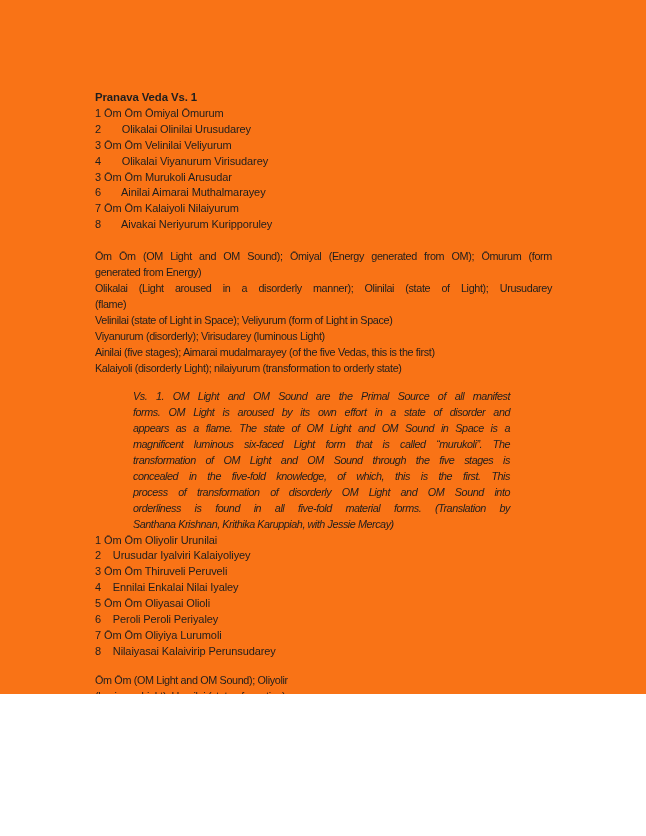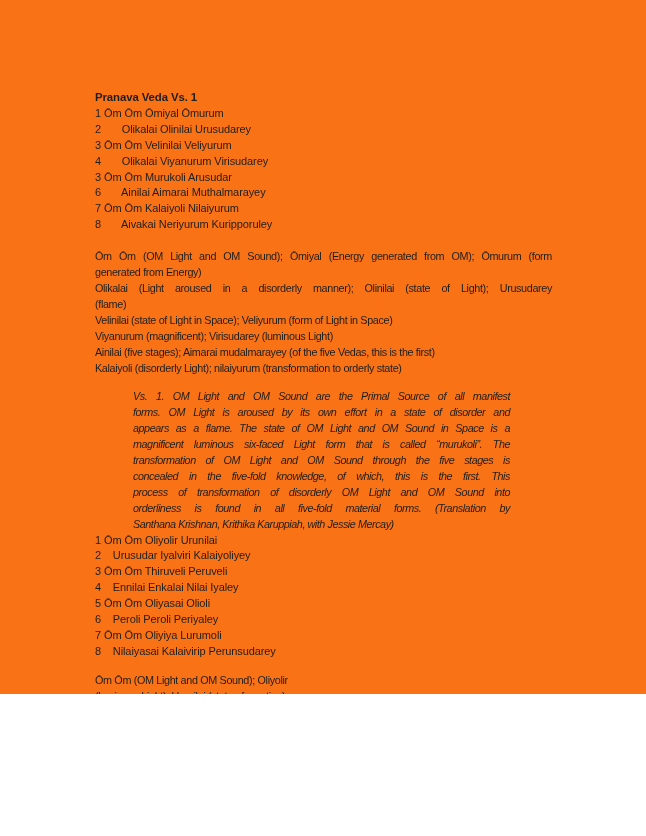--- a/index.html
+++ b/index.html
@@ -88,21 +88,21 @@
         <div class="verse-line">7 Ōm Ōm Kalaiyoli Nilaiyurum</div>
         <div class="verse-line">8       Aivakai Neriyurum Kuripporuley</div>
       </div>
 
     <div class="definitions-block" id="definitions1">
         <div class="definition-line spread">Ōm Ōm (OM Light and OM Sound); Ōmiyal (Energy generated from OM); Ōmurum (form</div>
         <div class="definition-line">generated from Energy)</div>
         <div class="definition-line spread">Olikalai (Light aroused in a disorderly manner); Olinilai (state of Light); Urusudarey</div>
         <div class="definition-line">(flame)</div>
         <div class="definition-line">Velinilai (state of Light in Space); Veliyurum (form of Light in Space)</div>
-        <div class="definition-line">Viyanurum (magnificent); Virisudarey (luminous Light)</div>
+        <div class="definition-line">Viyanurum (disorderly); Virisudarey (luminous Light)</div>
         <div class="definition-line">Ainilai (five stages); Aimarai mudalmarayey (of the five Vedas, this is the first)</div>
         <div class="definition-line">Kalaiyoli (disorderly Light); nilaiyurum (transformation to orderly state)</div>
       </div>
 
     <div class="translation-block" id="translation1">
         <div class="translation-line spread">Vs. 1.  OM Light and OM Sound are the Primal Source of all manifest</div>
         <div class="translation-line spread">forms.  OM Light is aroused by its own effort in a state of disorder and</div>
         <div class="translation-line spread">appears as a flame. The state of OM Light and OM Sound in Space is a</div>
         <div class="translation-line spread">magnificent luminous six-faced Light form that is called “murukoli”. The</div>
         <div class="translation-line spread">transformation of OM Light and OM Sound through the five stages is</div>

